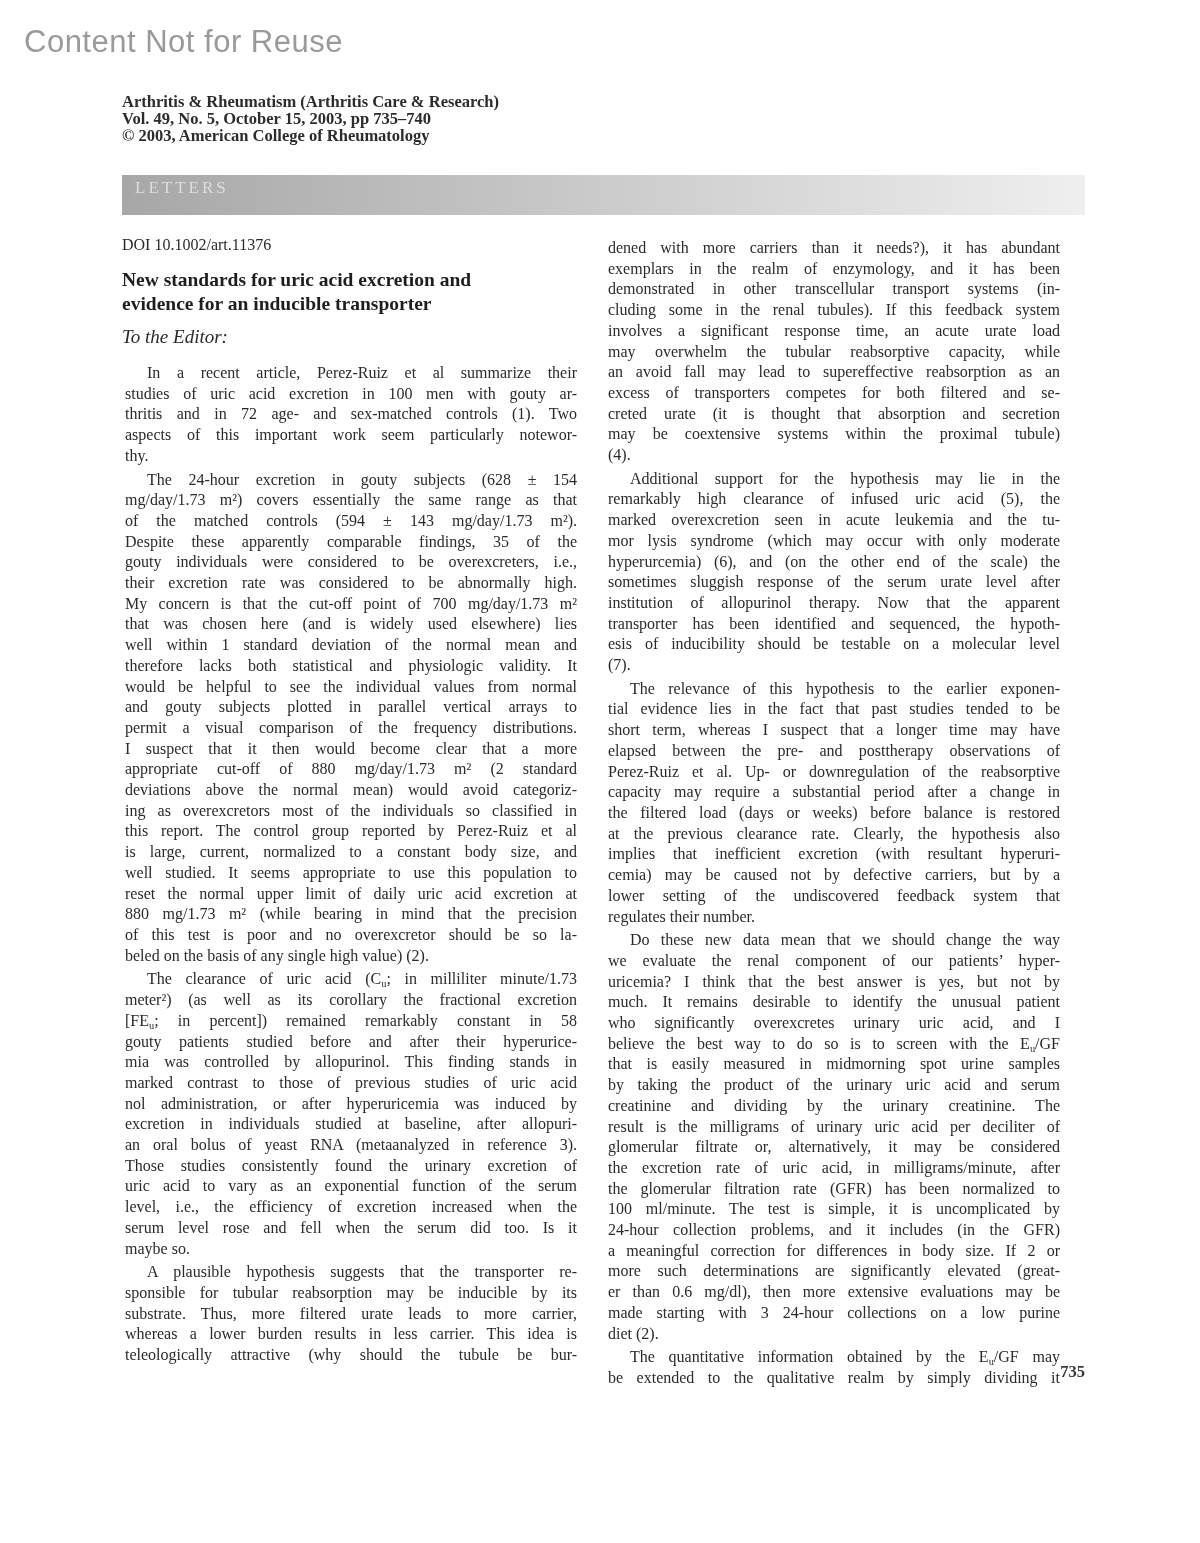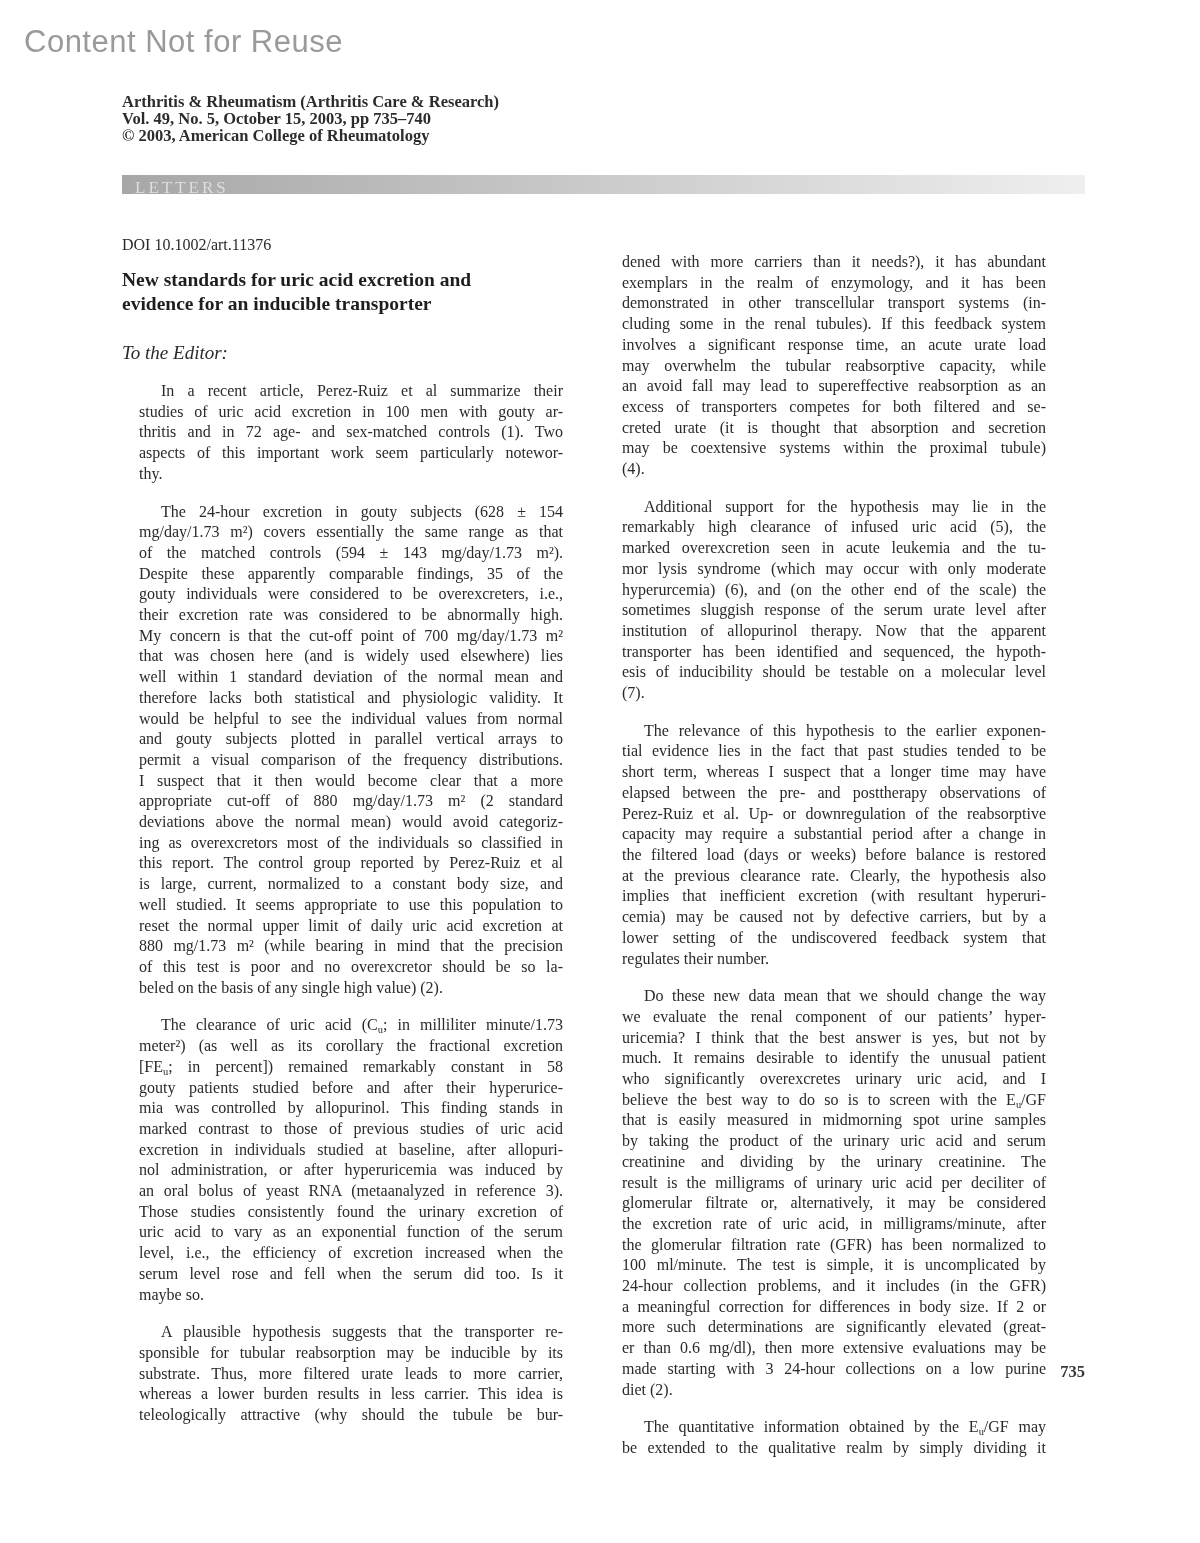--- a/index.html
+++ b/index.html
@@ -28,21 +28,21 @@
     font-weight: bold;
     font-size: 16.5px;
     line-height: 17px;
     color: #2c2c2c;
   }
   .letters-bar {
     position: absolute;
     left: 122px;
     top: 175px;
     width: 963px;
-    height: 19px;
+    height: 40px;
     background: linear-gradient(to right, var(--banner-left, #a7a7a7), var(--banner-right, #efefef));
   }
   .letters-label {
     display: inline-block;
     font-family: "Liberation Serif", serif;
     font-size: 17px;
     letter-spacing: 3px;
     color: var(--banner-text, #dedede);
     line-height: 26px;
     padding-left: 13px;
@@ -67,31 +67,31 @@
     font-weight: bold;
     line-height: 24px;
     margin: 13px 0 0 0;
     color: #1e1e1e;
   }
   .tline { display: block; }
   .salutation {
     font-style: italic;
     font-size: 19px;
     line-height: 22px;
-    margin-top: 26px;
+    margin-top: 10px;
     color: #2a2a2a;
   }
   .paras {
     margin-top: 15px;
     font-size: 16px;
     line-height: 20.7px;
     color: #2a2a2a;
   }
   .paras.toppad { margin-top: 0; padding-top: 4px; }
-  .para { margin: 17px; }
+  .para { margin: 3px; }
   .line {
     text-align: justify;
     text-align-last: justify;
   }
   .line.end { text-align-last: left; }
   .line.indent { text-indent: 22px; }
   .line sub {
     font-size: 0.65em;
     line-height: 0;
     vertical-align: -0.25em;
@@ -164,22 +164,22 @@
             <div class="line">of this test is poor and no overexcretor should be so la-</div>
             <div class="line end">beled on the basis of any single high value) (2).</div>
           </div>
           <div class="para">
             <div class="line indent">The clearance of uric acid (C<sub>u</sub>; in milliliter minute/1.73</div>
             <div class="line">meter²) (as well as its corollary the fractional excretion</div>
             <div class="line">[FE<sub>u</sub>; in percent]) remained remarkably constant in 58</div>
             <div class="line">gouty patients studied before and after their hyperurice-</div>
             <div class="line">mia was controlled by allopurinol. This finding stands in</div>
             <div class="line">marked contrast to those of previous studies of uric acid</div>
+            <div class="line">nol administration, or after hyperuricemia was induced by</div>
             <div class="line">excretion in individuals studied at baseline, after allopuri-</div>
-            <div class="line">nol administration, or after hyperuricemia was induced by</div>
             <div class="line">an oral bolus of yeast RNA (metaanalyzed in reference 3).</div>
             <div class="line">Those studies consistently found the urinary excretion of</div>
             <div class="line">uric acid to vary as an exponential function of the serum</div>
             <div class="line">level, i.e., the efficiency of excretion increased when the</div>
             <div class="line">serum level rose and fell when the serum did too. Is it</div>
             <div class="line end">maybe so.</div>
           </div>
           <div class="para">
             <div class="line indent">A plausible hypothesis suggests that the transporter re-</div>
             <div class="line">sponsible for tubular reabsorption may be inducible by its</div>

